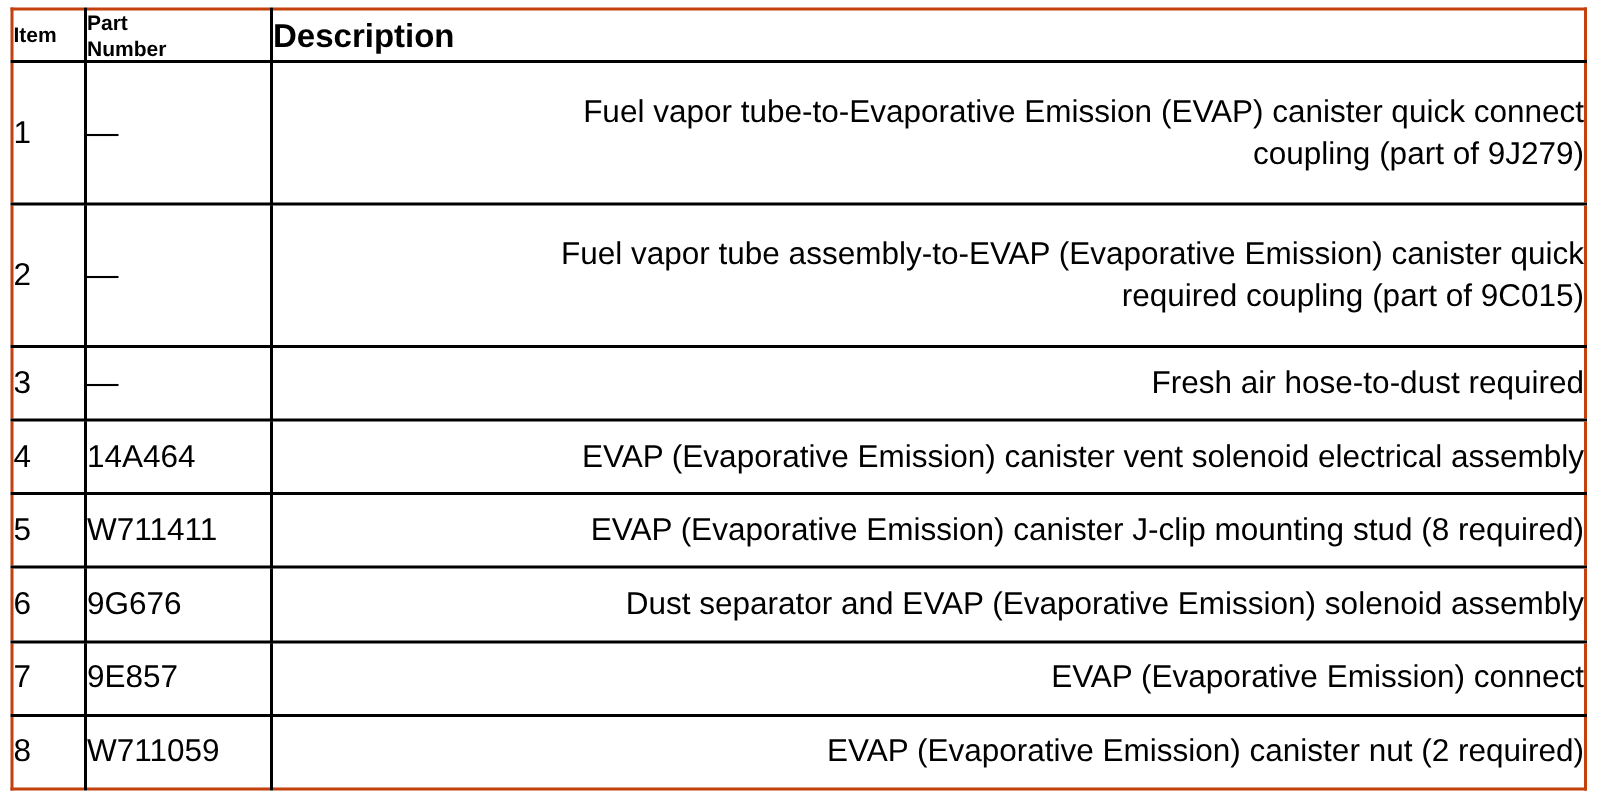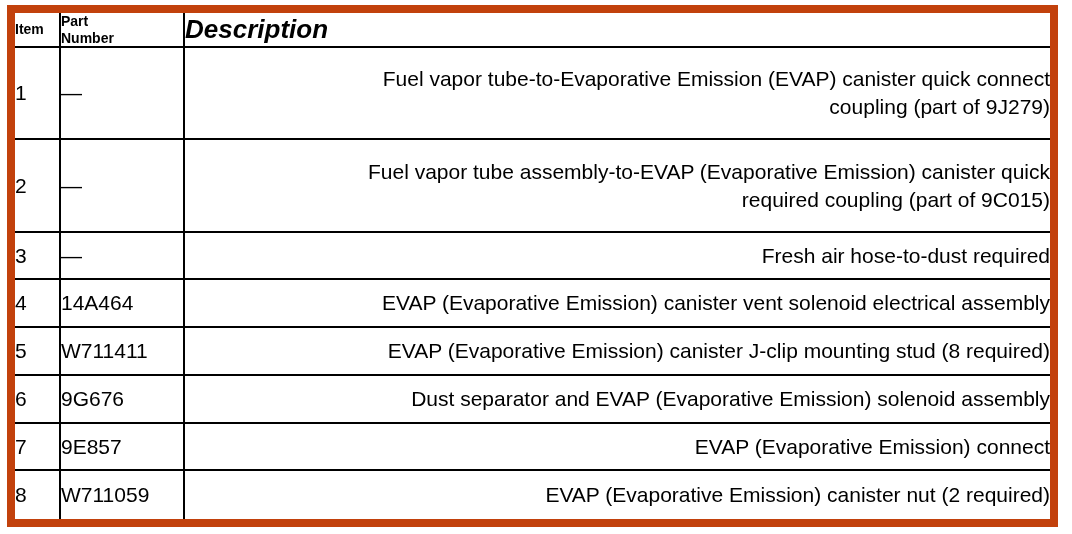--- a/index.html
+++ b/index.html
@@ -23,21 +23,21 @@
     width: 1051px;
     height: 522px;
     box-sizing: border-box;
   }
 
   table.parts-table {
     border-collapse: collapse;
     table-layout: fixed;
     width: 100%;
     height: 100%;
-    border: 8px solid #c2410c;
+    border: 2px solid #c2410c;
     background: #ffffff;
     padding-left: 11px;
   }
 
   table.parts-table col.col-item   { width: 49px; }
   table.parts-table col.col-part   { width: 124px; }
   table.parts-table col.col-desc   { width: auto; }
 
   table.parts-table th,
   table.parts-table td {
@@ -66,24 +66,23 @@
     font-size: 14px;
     padding-left: 8px;
     line-height: 1.15;
   }
   th.h-part {
     font-size: 14px;
     padding-left: 9px;
     line-height: 1.18;
   }
   th.h-desc {
-    font-size: 26px;
+    font-size: 22px;
     padding-left: 9px;
     line-height: 1.18;
-    font-style: italic;
   }
   th.h-part .hl { display: block; }
 
   
   tbody td {
     font-size: 21px;
     line-height: 1.33;
     font-weight: normal;
   }
   td.c-item {

